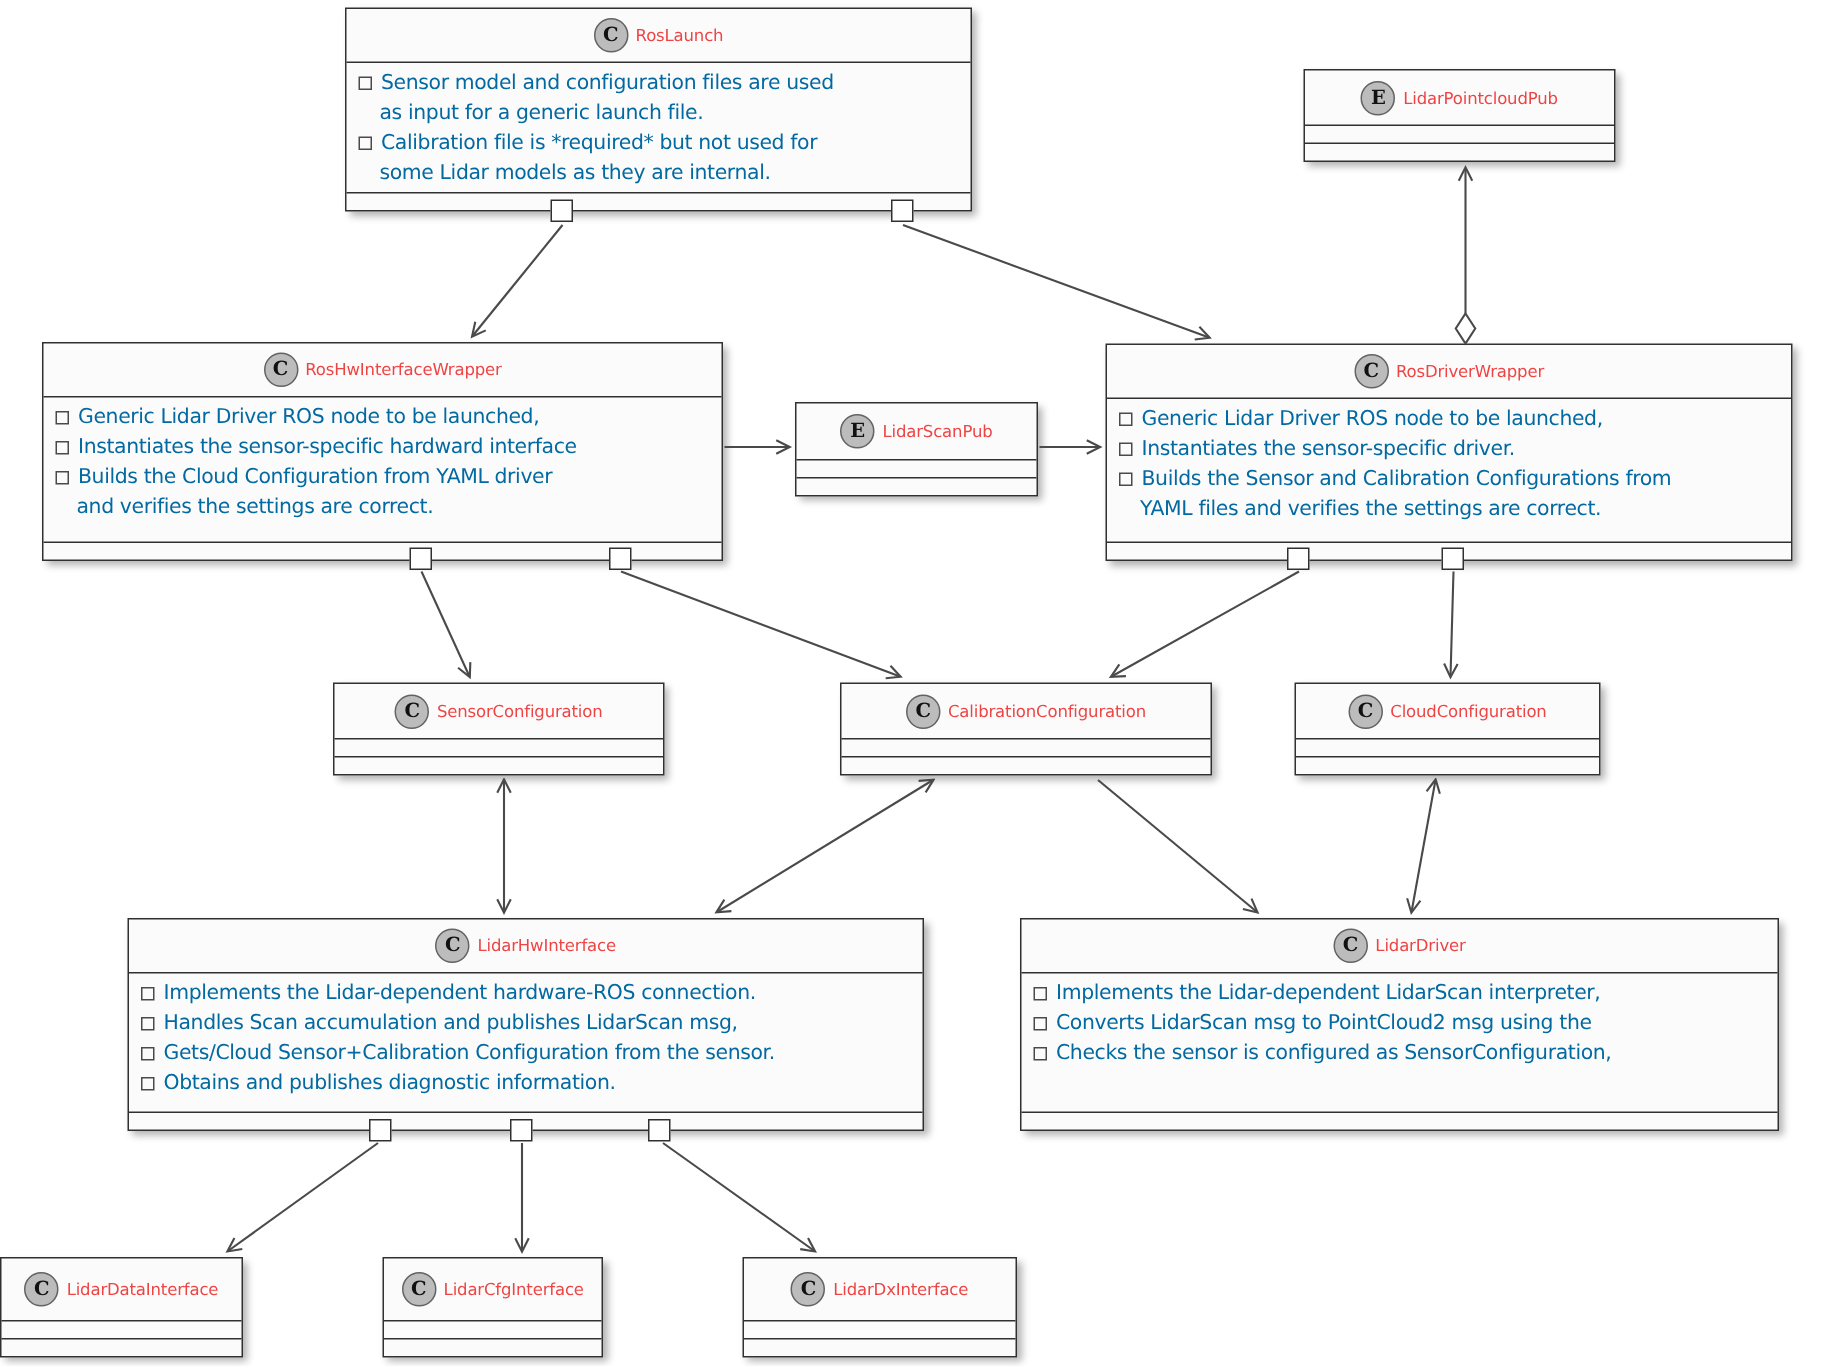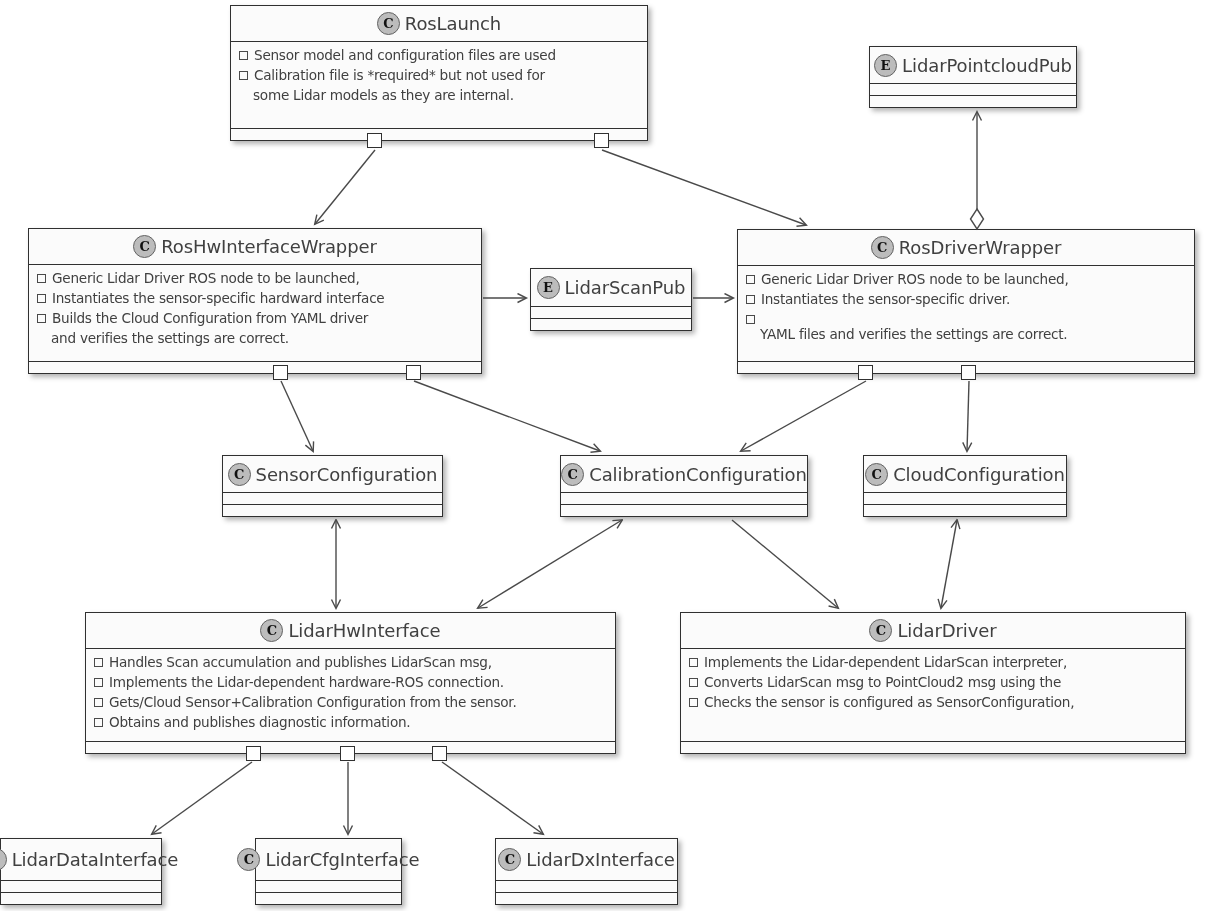--- a/index.html
+++ b/index.html
@@ -14,30 +14,30 @@
     position:absolute;box-sizing:border-box;
     background:#fbfbfb;border:1.5px solid #303030;
     box-shadow:3px 3px 5px rgba(0,0,0,.30);
     display:flex;flex-direction:column;
   }
   .node-title{
     flex:0 0 auto;display:flex;align-items:center;justify-content:center;gap:5px;
     padding:6px 4px;border-bottom:1.5px solid #303030;white-space:nowrap;
   }
   .node.empty .node-title{flex:1;border-bottom:1.5px solid #303030;}
-  .node-name{font-size:18px;color:#404040;letter-spacing:-0.1px;}
+  .node-name{font-size:11px;color:#ef4444;letter-spacing:-0.1px;}
   .badge{
     flex:0 0 auto;width:21px;height:21px;border-radius:50%;
     background:#bcbcbc;border:1.2px solid #636363;
     display:flex;align-items:center;justify-content:center;
     font-family:"DejaVu Serif","Liberation Serif",serif;font-weight:bold;font-size:13px;color:#111;
   }
   .node-body{
     flex:1 1 auto;overflow:hidden;padding:3px 24px 2px 7px;
-    font-size:13.6px;line-height:20px;color:#404040;letter-spacing:-0.25px;white-space:nowrap;
+    font-size:13.6px;line-height:20px;color:#0369a1;letter-spacing:-0.25px;white-space:nowrap;
   }
   .member{display:flex;align-items:flex-start;}
   .sq{
     flex:0 0 auto;width:7px;height:7px;border:1.2px solid #4a4a4a;background:transparent;
     margin:6px 6px 0 1px;
   }
   .member.cont .mtext{padding-left:15px;}
   .strip{flex:0 0 auto;height:11px;}
   .node-body + .strip{border-top:1.5px solid #303030;}
   .strip + .strip{border-top:1.5px solid #303030;}
@@ -54,20 +54,23 @@
       <div class="node" style="left: 230px; top: 5px; width: 418px; height: 136px;">
         <div class="node-title">
           <span class="badge">C</span>
           <span class="node-name">RosLaunch</span>
         </div>
         <div class="node-body">
           <div class="member">
             <span class="sq"></span>
             <span class="mtext">Sensor model and configuration files are used</span>
           </div>
+          <div class="member cont">
+            <span class="mtext">as input for a generic launch file.</span>
+          </div>
           <div class="member">
             <span class="sq"></span>
             <span class="mtext">Calibration file is *required* but not used for</span>
           </div>
           <div class="member cont">
             <span class="mtext">some Lidar models as they are internal.</span>
           </div>
         </div>
         <div class="strip"></div>
       </div>
@@ -120,20 +123,21 @@
           <div class="member">
             <span class="sq"></span>
             <span class="mtext">Generic Lidar Driver ROS node to be launched,</span>
           </div>
           <div class="member">
             <span class="sq"></span>
             <span class="mtext">Instantiates the sensor-specific driver.</span>
           </div>
           <div class="member">
             <span class="sq"></span>
+            <span class="mtext">Builds the Sensor and Calibration Configurations from</span>
           </div>
           <div class="member cont">
             <span class="mtext">YAML files and verifies the settings are correct.</span>
           </div>
         </div>
         <div class="strip"></div>
       </div>
       <div class="node empty" style="left: 222px; top: 455px; width: 221px; height: 62px;">
         <div class="node-title">
           <span class="badge">C</span>
@@ -159,25 +163,25 @@
         <div class="strip"></div>
       </div>
       <div class="node" style="left: 85px; top: 612px; width: 531px; height: 142px;">
         <div class="node-title">
           <span class="badge">C</span>
           <span class="node-name">LidarHwInterface</span>
         </div>
         <div class="node-body">
           <div class="member">
             <span class="sq"></span>
+            <span class="mtext">Implements the Lidar-dependent hardware-ROS connection.</span>
+          </div>
+          <div class="member">
+            <span class="sq"></span>
             <span class="mtext">Handles Scan accumulation and publishes LidarScan msg,</span>
-          </div>
-          <div class="member">
-            <span class="sq"></span>
-            <span class="mtext">Implements the Lidar-dependent hardware-ROS connection.</span>
           </div>
           <div class="member">
             <span class="sq"></span>
             <span class="mtext">Gets/Cloud Sensor+Calibration Configuration from the sensor.</span>
           </div>
           <div class="member">
             <span class="sq"></span>
             <span class="mtext">Obtains and publishes diagnostic information.</span>
           </div>
         </div>

